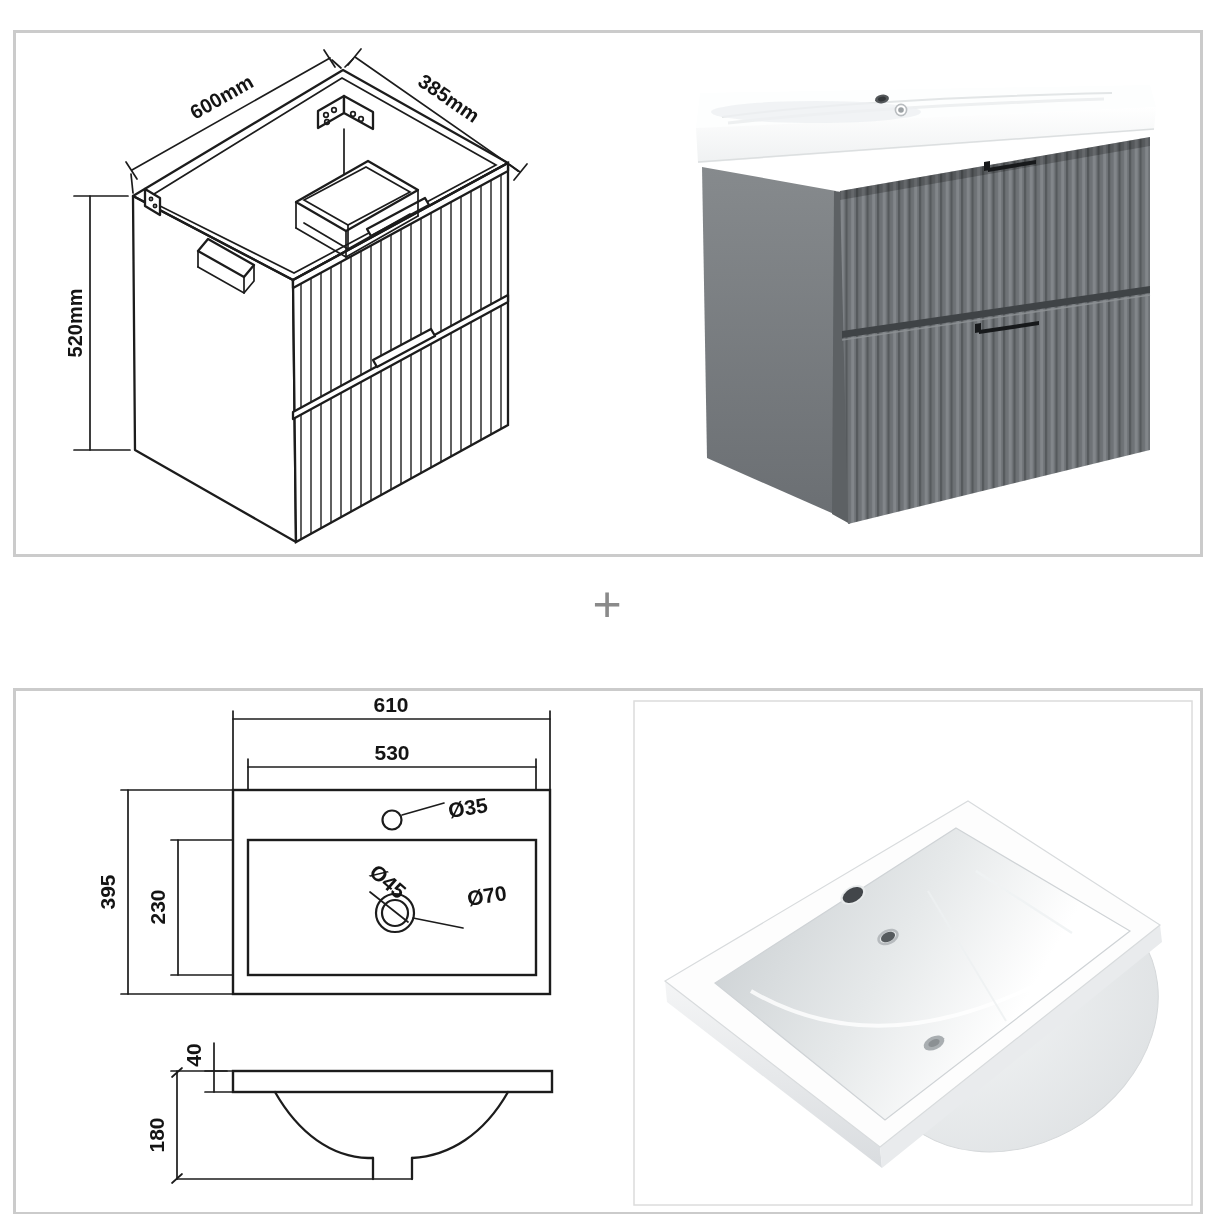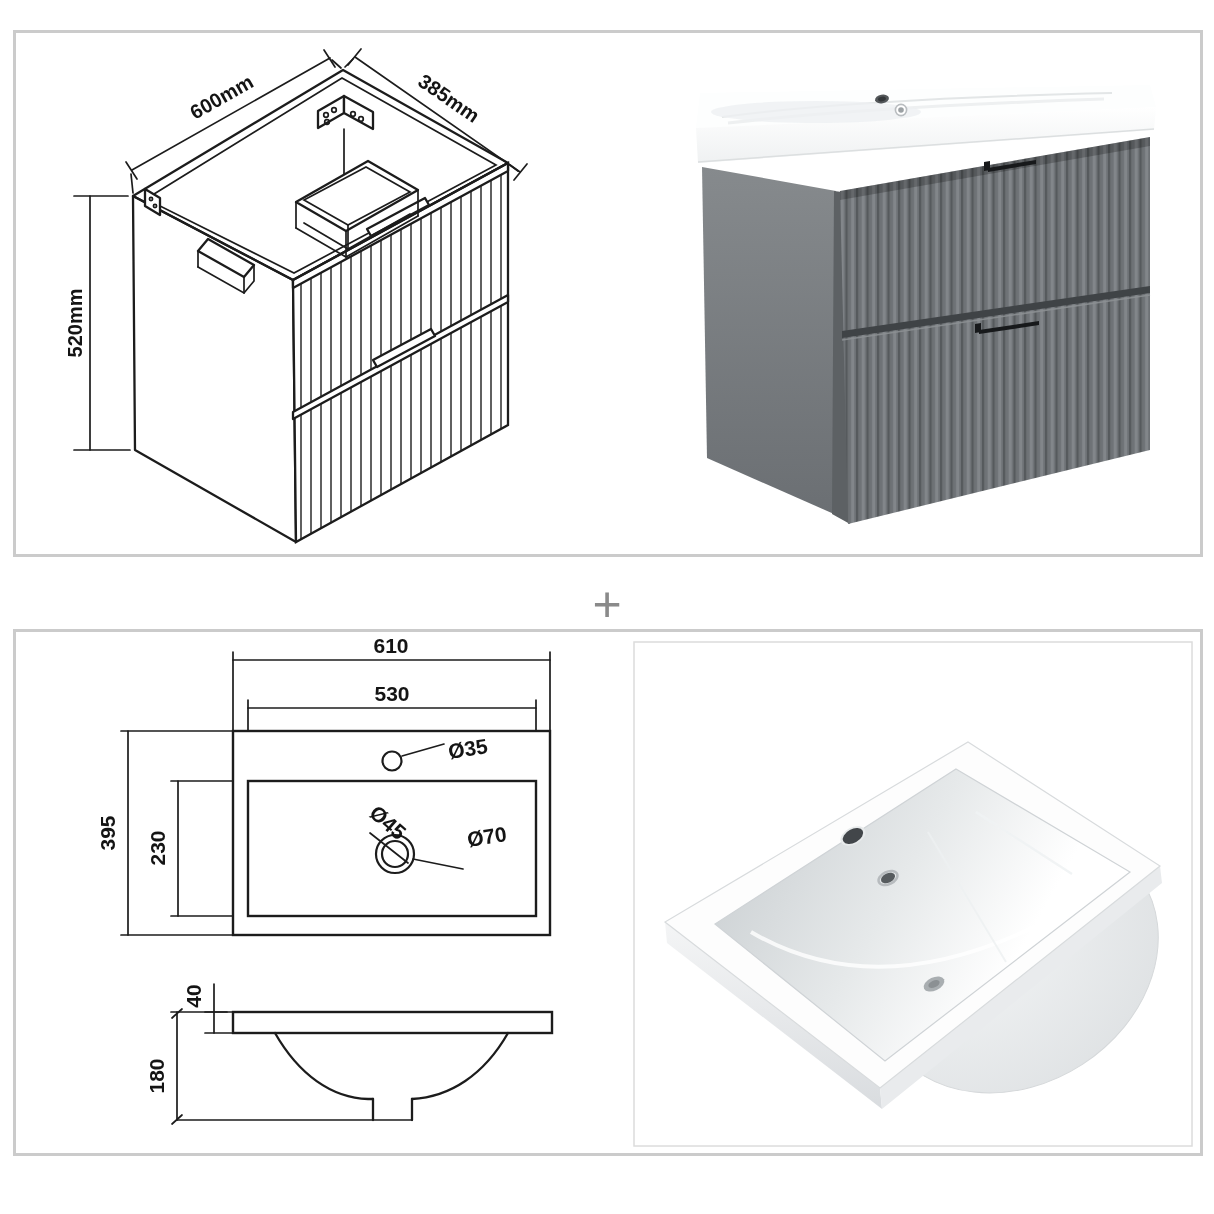--- a/index.html
+++ b/index.html
@@ -1,21 +1,21 @@
 <!DOCTYPE html>
 <html><head>
 <meta charset="utf-8">
 <style>
   html,body{margin:0;padding:0;background:#ffffff;width:1214px;height:1214px;overflow:hidden;
     font-family:"Liberation Sans", sans-serif;}
   .canvas{position:relative;width:1214px;height:1214px;background:#fff;}
   .panel{position:absolute;left:13px;width:1190px;height:527px;border:3px solid #cbcbcb;
     background:#fff;box-sizing:border-box;}
   .panel-top{top:30px;}
-  .panel-bottom{top:629px;text-align:center;}
+  .panel-bottom{top:688px;text-align:center;}
   .panel svg{position:absolute;left:0;top:0;}
   .plus-row{position:absolute;left:0;top:557px;width:1214px;height:94px;display:flex;
     align-items:center;justify-content:center;}
   .plus-row span{font-size:50px;font-weight:400;color:#8a8a8a;line-height:1;}
   text.dim{font-family:"Liberation Sans", sans-serif;font-weight:bold;font-size:21px;fill:#141414;}
   text.dim-sm{font-family:"Liberation Sans", sans-serif;font-weight:bold;font-size:20px;fill:#141414;}
   .ln{stroke:#1c1c1c;stroke-width:2.3;fill:none;stroke-linejoin:round;stroke-linecap:round;}
   .lnthin{stroke:#1c1c1c;stroke-width:1.7;fill:none;stroke-linecap:round;}
   .lnw{stroke:#1c1c1c;stroke-width:2.3;fill:#ffffff;stroke-linejoin:round;}
 </style>

